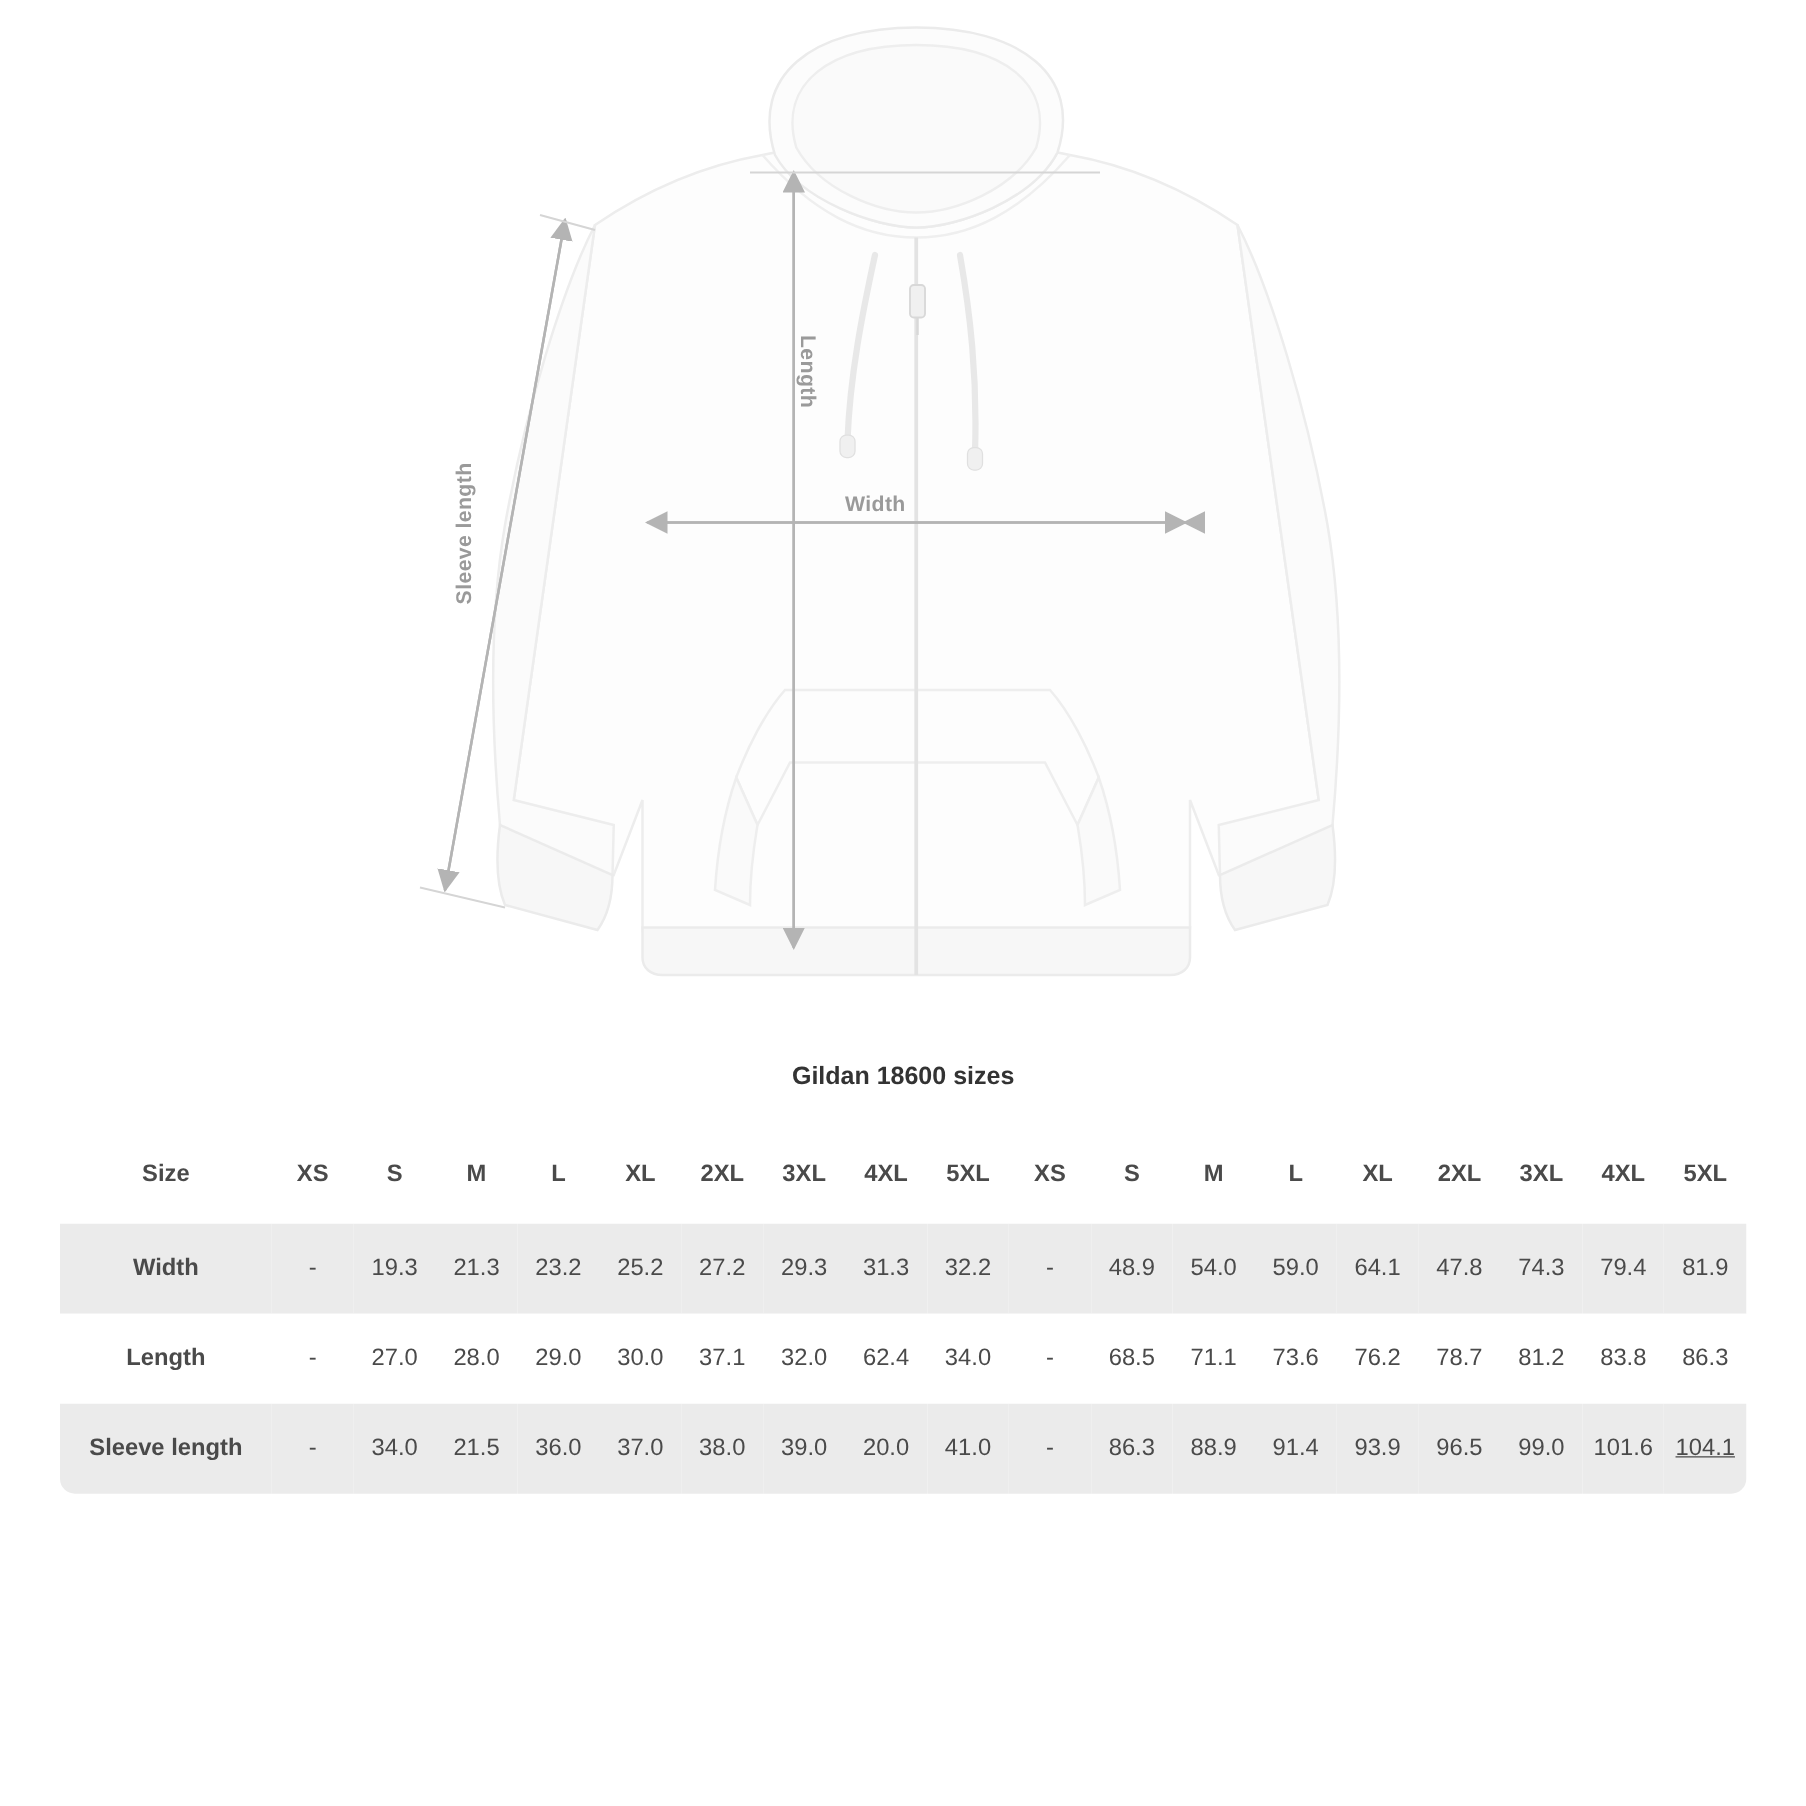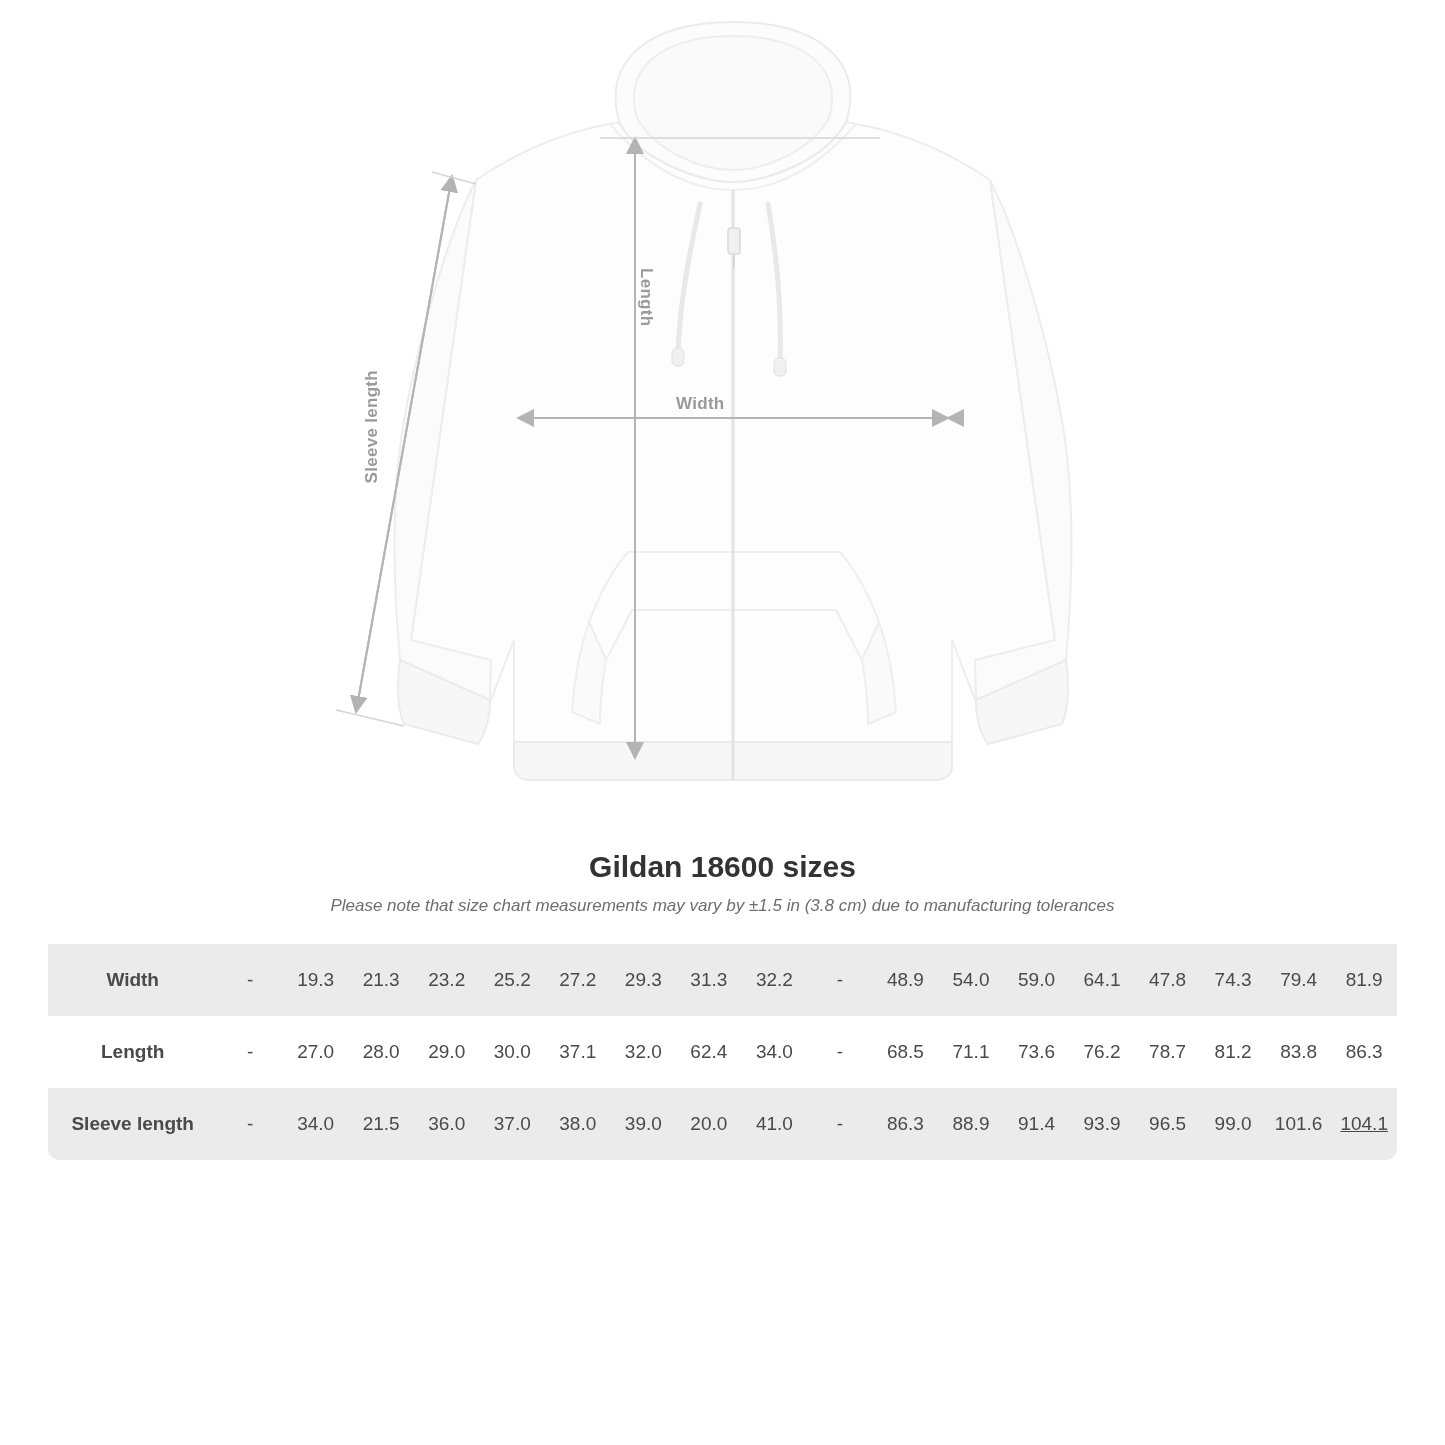--- a/index.html
+++ b/index.html
@@ -52,21 +52,21 @@
     text-orientation: mixed;
     transform: rotate(180deg);
   }
 
   
   .title-block {
     text-align: center;
     margin-top: 30px;
   }
   .chart-title {
-    font-size: 30px;
+    font-size: 20px;
     font-weight: bold;
     color: #333333;
     margin: 0 0 12px 0;
   }
   .chart-note {
     font-size: 17px;
     font-style: italic;
     color: #6e6e6e;
     margin: 0;
   }
@@ -194,21 +194,20 @@
     <line x1="336" y1="710" x2="404" y2="726" stroke="#d5d5d5" stroke-width="1.5"></line>
   </svg>
 
   <div class="dim-label width-lbl">Width</div>
   <div class="dim-label length-lbl">Length</div>
   <div class="dim-label sleeve-lbl">Sleeve length</div>
 </div>
 
 <div class="title-block">
   <h1 class="chart-title">Gildan 18600 sizes</h1>
-  <p class="chart-note">Please note that size chart measurements may vary by ±1.5 in (3.8 cm) due to manufacturing tolerances</p>
 </div>
 
 <div class="table-wrap">
   <table class="size-table">
     <colgroup>
       <col class="rowlabel">
       <col class="sizecol">
         <col class="sizecol">
         <col class="sizecol">
         <col class="sizecol">
@@ -221,20 +220,41 @@
         <col class="sizecol">
         <col class="sizecol">
         <col class="sizecol">
         <col class="sizecol">
       <col class="sizecol">
         <col class="sizecol">
         <col class="sizecol">
         <col class="sizecol">
     </colgroup>
     <tbody id="table-body">
+        <tr class="head-row">
+          <td class="rowlabel">Size</td>
+          <td>XS</td>
+          <td>S</td>
+          <td>M</td>
+          <td>L</td>
+          <td>XL</td>
+          <td>2XL</td>
+          <td>3XL</td>
+          <td>4XL</td>
+          <td>5XL</td>
+          <td>XS</td>
+          <td>S</td>
+          <td>M</td>
+          <td>L</td>
+          <td>XL</td>
+          <td>2XL</td>
+          <td>3XL</td>
+          <td>4XL</td>
+          <td>5XL</td>
+        </tr>
         <tr class="data-row row-alt">
           <td class="rowlabel">Width</td>
           <td>-</td>
           <td>19.3</td>
           <td>21.3</td>
           <td>23.2</td>
           <td>25.2</td>
           <td>27.2</td>
           <td>29.3</td>
           <td>31.3</td>

